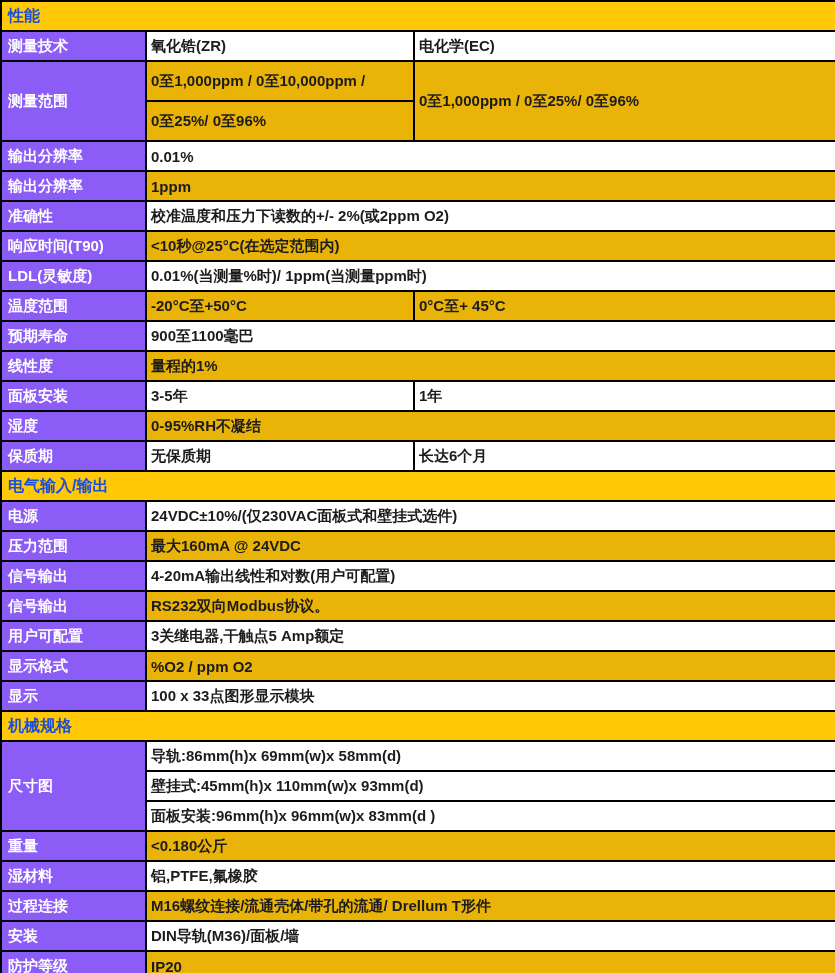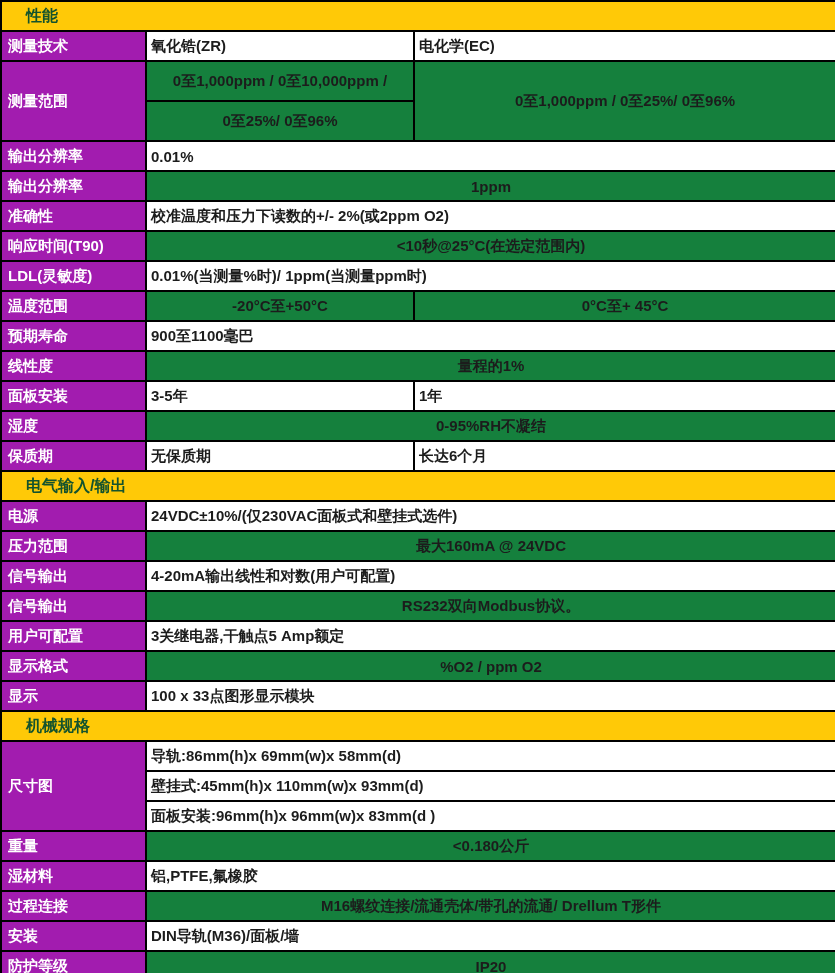--- a/index.html
+++ b/index.html
@@ -17,30 +17,30 @@
     color:#1c1c1c;
     height:26px;
     padding:1px 4px;
     background:#ffffff;
     overflow:hidden;
     white-space:nowrap;
     vertical-align:middle;
   }
   td.hdr{
     background:#FFC907;
-    color:#14532d;
+    color:#1d4ed8;
     font-size:16px;
-    padding-left:24px;
+    padding-left:6px;
   }
   td.lbl{
-    background:#a21caf;
+    background:#8b5cf6;
     color:#ffffff;
     padding-left:6px;
   }
-  tr.alt td.val{background:#15803d;text-align:center;}
+  tr.alt td.val{background:#eab308;}
   tr.tall td{height:36px;}
 </style>
 </head>
 <body>
 
 <table class="spec">
   <colgroup>
     <col style="width:145px">
     <col style="width:268px">
     <col style="width:422px">

